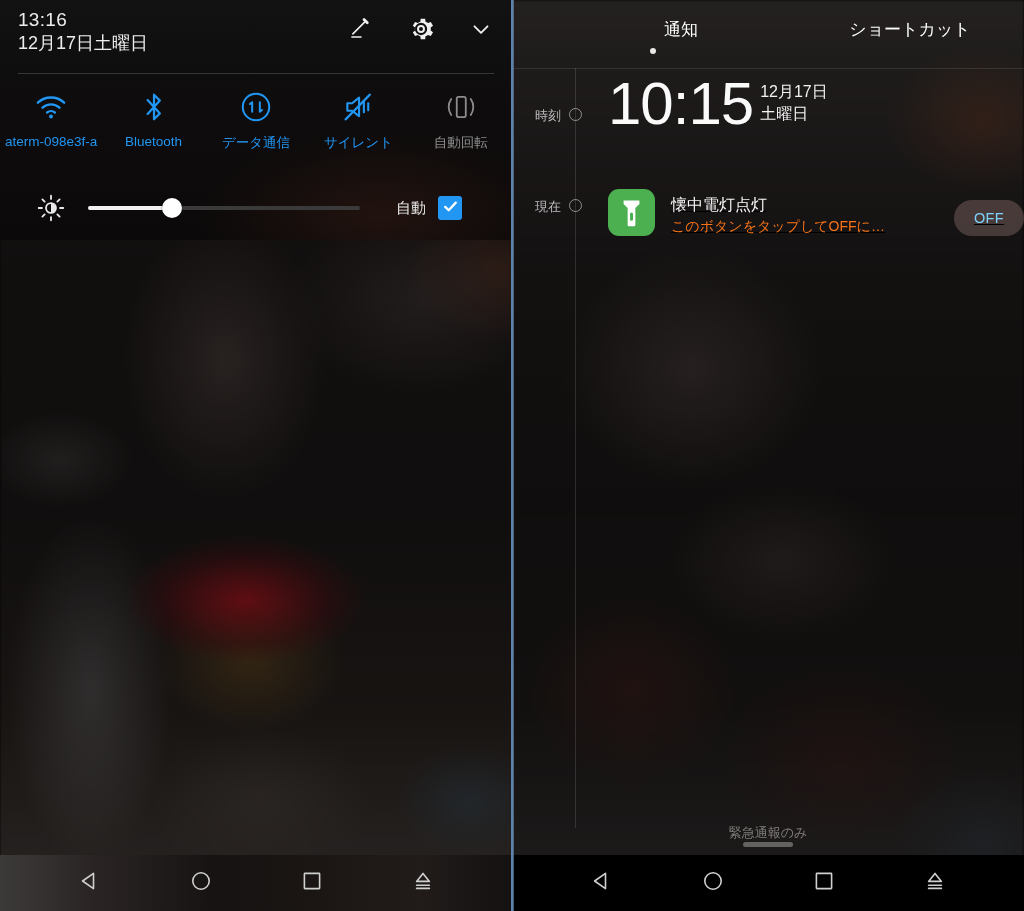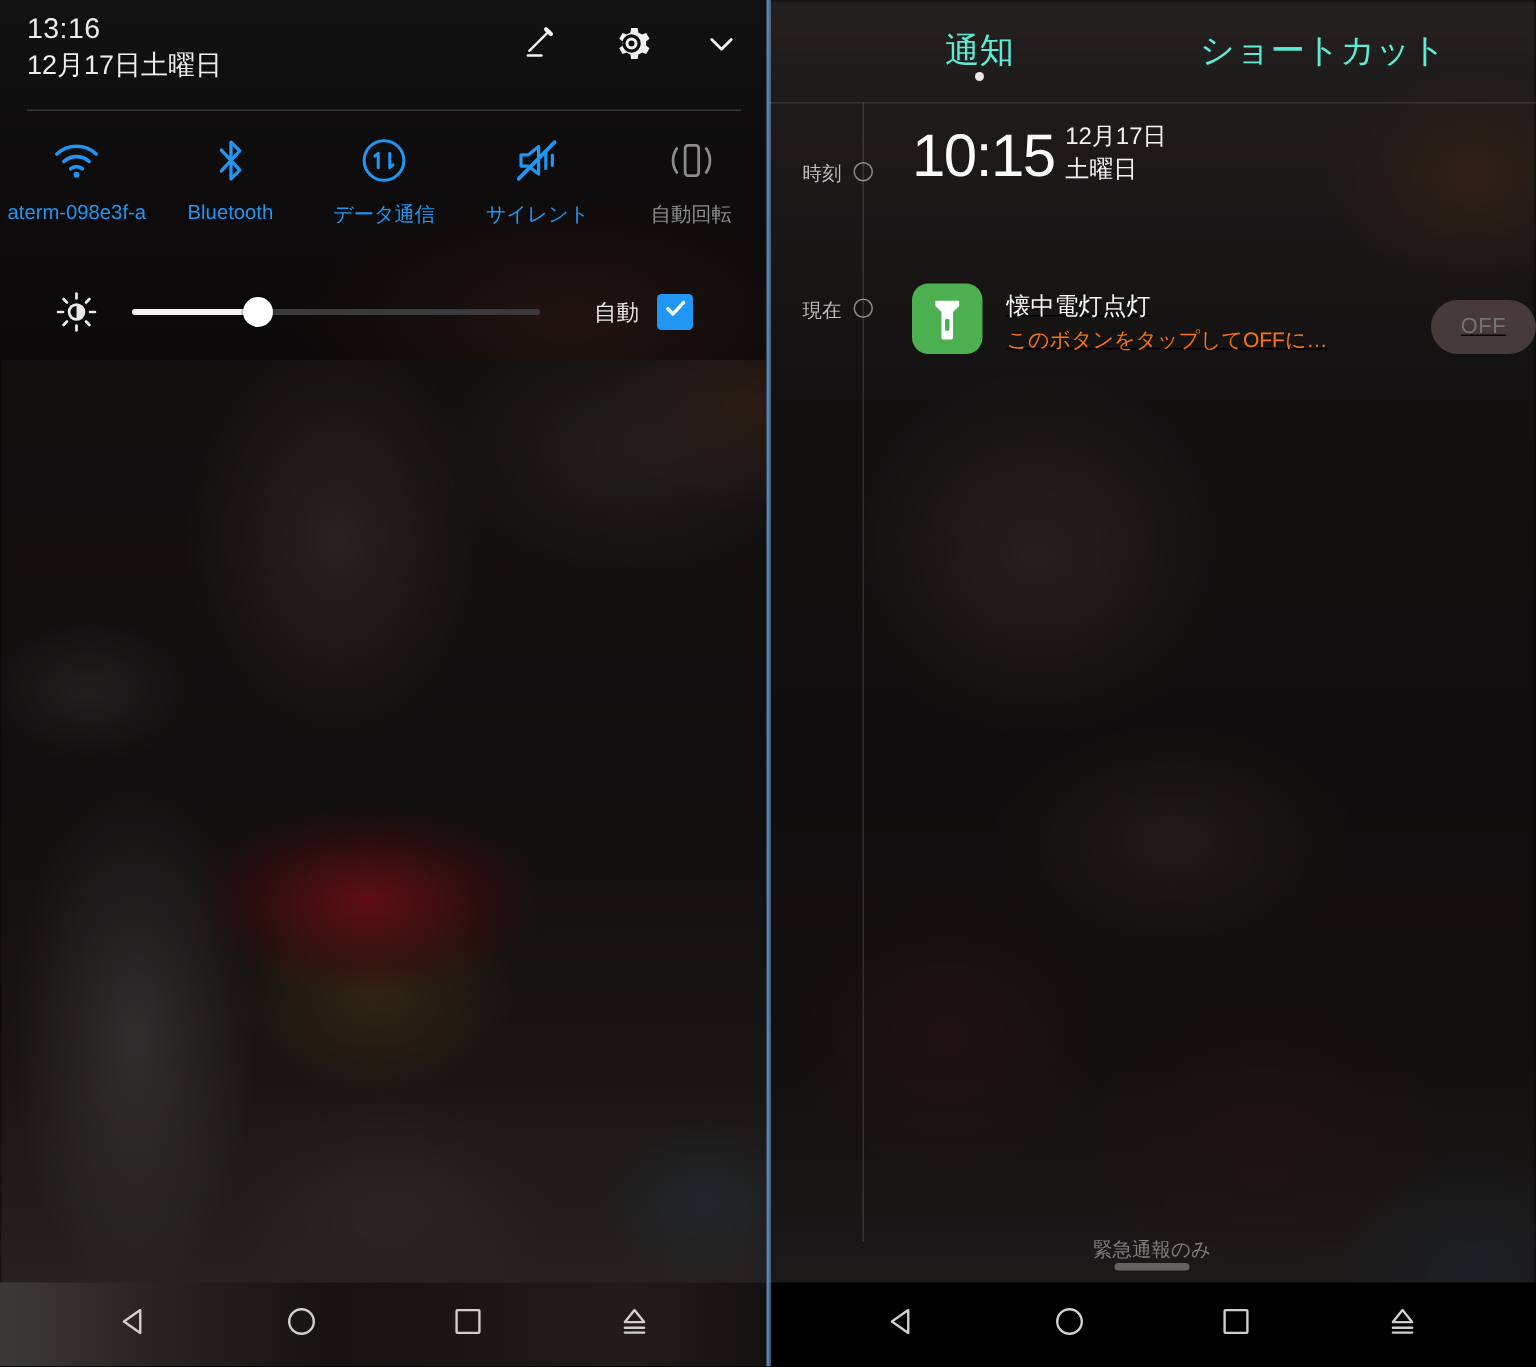--- a/index.html
+++ b/index.html
@@ -58,39 +58,39 @@
        radial-gradient(ellipse 150px 100px at 270px 560px, rgba(80,70,66,.30) 0%, rgba(0,0,0,0) 78%),
        radial-gradient(ellipse 120px 90px at 470px 120px, rgba(98,50,30,.42) 0%, rgba(0,0,0,0) 80%),
        radial-gradient(ellipse 130px 120px at 120px 690px, rgba(80,30,24,.30) 0%, rgba(0,0,0,0) 80%),
        radial-gradient(ellipse 150px 120px at 330px 760px, rgba(70,24,20,.26) 0%, rgba(0,0,0,0) 80%),
        radial-gradient(ellipse 110px 90px at 470px 840px, rgba(46,60,72,.34) 0%, rgba(0,0,0,0) 80%),
        linear-gradient(180deg,#2b2826 0%, #242120 8%, #171414 30%, #131010 55%, #171413 78%, #232020 94%, #2d2927 100%);
      filter:blur(1.4px);}
   .wall-right-dim{position:absolute;inset:0;background:linear-gradient(180deg,rgba(0,0,0,.18),rgba(0,0,0,.22));}
 
   #r-tabs{position:absolute;left:0;top:0;width:512px;height:68px;}
-  .r-tab{position:absolute;top:18px;font-size:23px;color:#5eead4;cursor:pointer;transform:translateX(-50%);white-space:nowrap;}
+  .r-tab{position:absolute;top:18px;font-size:17px;color:#ffffff;cursor:pointer;transform:translateX(-50%);white-space:nowrap;margin-left:28px;}
   #tab-dot{position:absolute;top:48px;width:6px;height:6px;border-radius:50%;background:#e8e8e8;transform:translateX(-50%);}
   #r-tabs-rule{position:absolute;left:0;top:68px;width:512px;height:1px;background:rgba(255,255,255,.10);}
 
   #timeline{position:absolute;left:63px;top:68px;width:1px;height:760px;background:rgba(255,255,255,.13);}
   .tl-node{position:absolute;left:57px;width:13px;height:13px;border-radius:50%;border:1.5px solid rgba(200,200,200,.65);box-sizing:border-box;background:transparent;}
   .tl-lbl{position:absolute;right:452px;font-size:13px;color:#bdbdbd;white-space:nowrap;}
 
   #clock-row{position:absolute;left:96px;top:78px;display:flex;align-items:flex-start;}
-  #r-clock{font-size:40px;line-height:52px;color:#fafafa;letter-spacing:-1px;font-weight:300;}
+  #r-clock{font-size:60px;line-height:52px;color:#fafafa;letter-spacing:-1px;font-weight:300;}
   #r-clock-side{margin-left:7px;margin-top:3px;}
   .r-clock-sub{font-size:16px;line-height:22px;color:#f2f2f2;}
   #notif-row{position:absolute;left:96px;top:178px;width:416px;height:58px;display:flex;align-items:flex-end;cursor:pointer;text-decoration:underline;}
   #notif-icon{width:47px;height:47px;border-radius:11px;background:#4caf50;display:flex;align-items:center;justify-content:center;flex:none;}
   #notif-text{margin-left:16px;flex:1;min-width:0;}
   #notif-title{font-size:16px;line-height:22px;color:#f5f5f5;}
   #notif-body{font-size:14px;line-height:20px;color:#f97316;white-space:nowrap;overflow:hidden;text-overflow:ellipsis;max-width:253px;}
   #notif-btn{flex:none;margin-left:6px;width:70px;height:36px;border-radius:18px;background:rgba(90,74,70,.72);display:flex;align-items:center;justify-content:center;cursor:pointer;}
-  #notif-btn span{font-size:14.5px;color:#737373;letter-spacing:.4px;}
+  #notif-btn span{font-size:14.5px;color:#7dd3fc;letter-spacing:.4px;}
 
   #emerg{position:absolute;left:0;top:812px;width:512px;text-align:center;font-size:13px;color:rgba(190,186,184,.62);margin-top:12px;}
   #drag-handle{position:absolute;left:50%;top:842px;margin-left:-25px;width:50px;height:5px;border-radius:3px;background:rgba(160,158,156,.55);cursor:pointer;}
 
   
   .navbar{position:absolute;bottom:0;height:56px;width:512px;display:flex;align-items:center;justify-content:space-around;padding:0 34px;box-sizing:border-box;}
   #nav-left{left:0;background:linear-gradient(90deg,#3c3a39 0%, #2a2524 18%, #161312 42%, #1b1614 62%, #211c1a 82%, #141111 100%);}
   .nav-btn{width:52px;height:44px;display:flex;align-items:center;justify-content:center;cursor:pointer;}
 
   .panel-split{position:absolute;left:511px;top:0;width:2px;height:911px;background:#5b83ad;}

